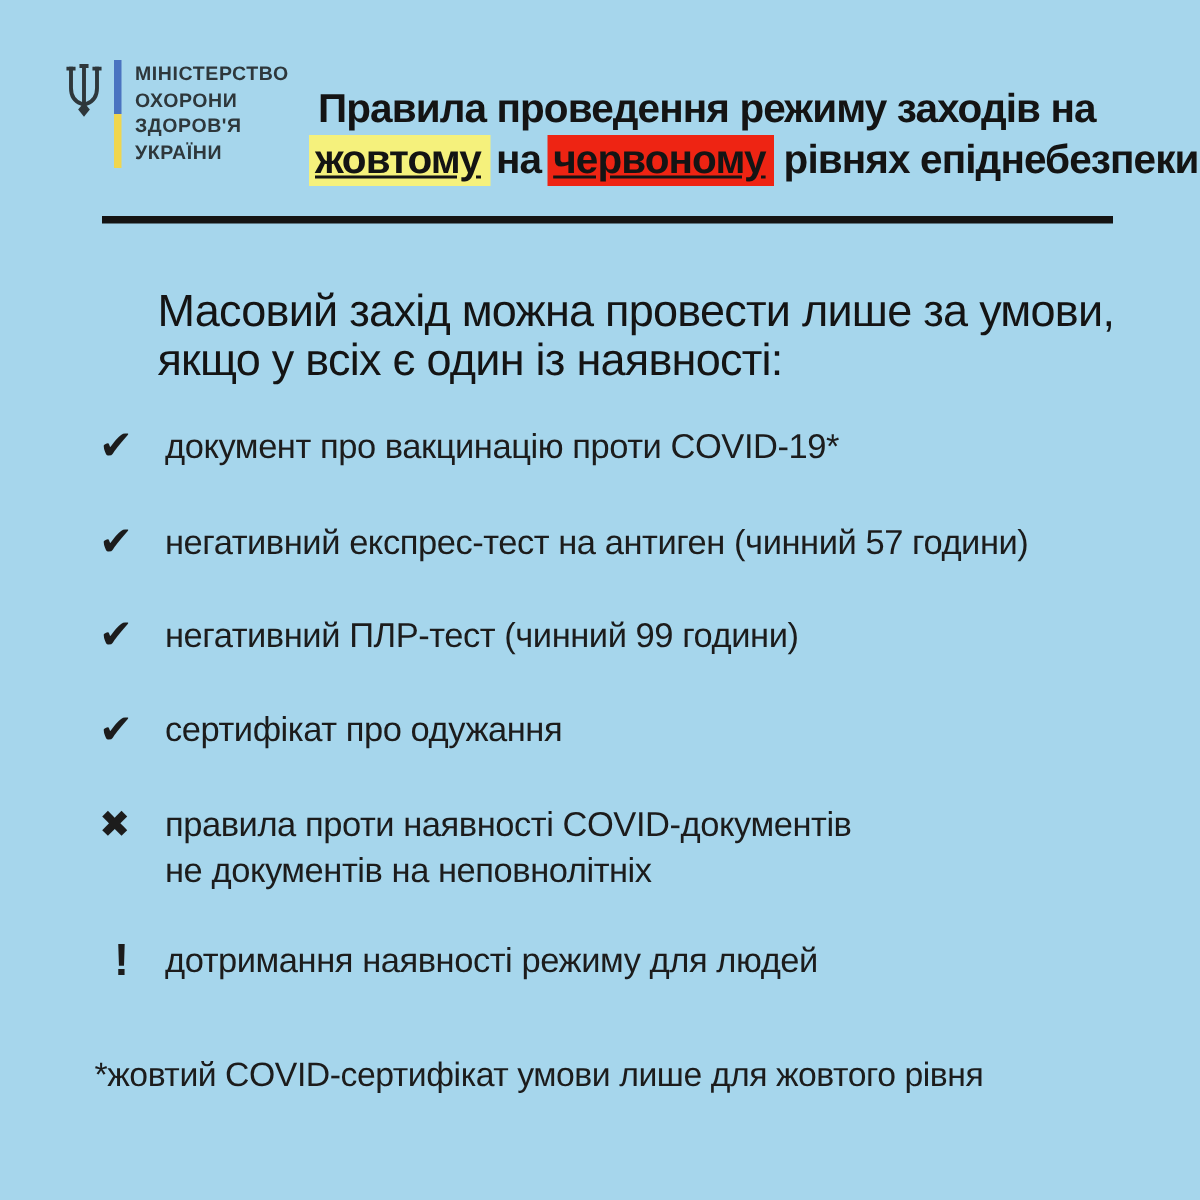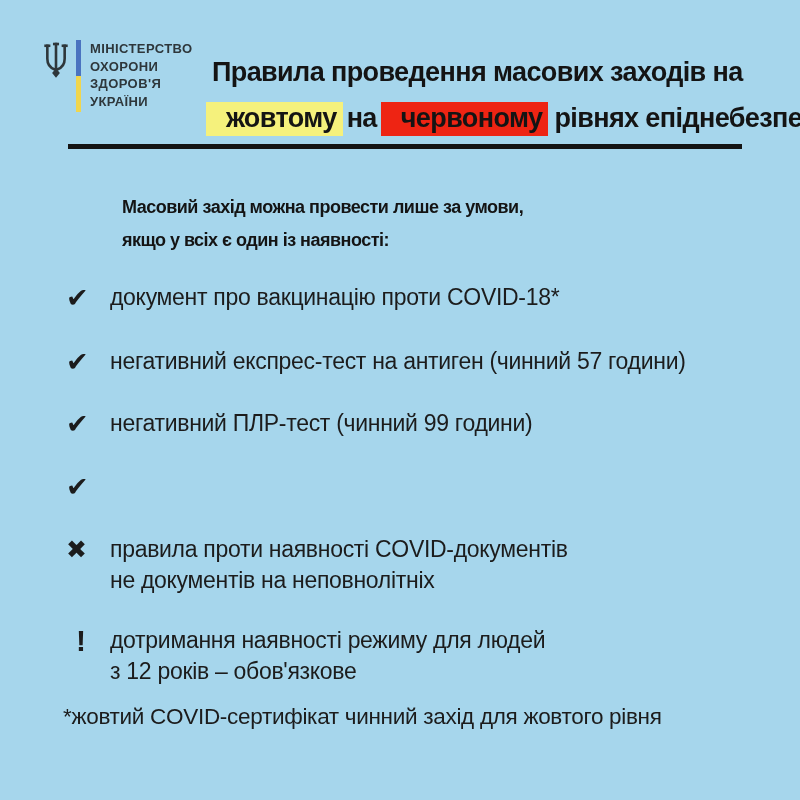--- a/index.html
+++ b/index.html
@@ -56,49 +56,49 @@
     width: 560px;
     color: var(--text-dark);
     font-weight: 700;
     font-size: 27px;
     line-height: 34px;
     letter-spacing: -0.6px;
     white-space: nowrap;
   }
   .title .hl {
     display: inline-block;
-    padding: 1px 6px 2px 20px;
+    padding: 1px 6px 2px 4px;
     line-height: 31px;
+    text-decoration: underline;
   }
   .title .hl.yellow { background: var(--highlight-yellow); margin-left: -6px; }
   .title .hl.red { background: var(--highlight-red); }
-  .title .mid { display: inline-block; margin: 12px 4px; }
+  .title .mid { display: inline-block; margin: 0 4px; }
   .title .rest { display: inline-block; margin-left: 6px; }
 
   .rule {
     position: absolute;
     left: 68px;
     top: 144px;
     width: 674px;
     height: 4.5px;
     background: var(--text-dark);
   }
 
   
   .intro {
     position: absolute;
     left: 105px;
     top: 191px;
     color: var(--text-dark);
-    font-weight: 700;
-    font-size: 18px;
+    font-weight: 400;
+    font-size: 30px;
     line-height: 33px;
     letter-spacing: -0.5px;
     white-space: nowrap;
-    margin-left: 17px;
   }
 
   
   .item {
     position: absolute;
     left: 66px;
     display: flex;
     align-items: flex-start;
   }
   .item .icon {
@@ -156,69 +156,71 @@
     <div class="bar"></div>
     <div class="name">
       <div>МІНІСТЕРСТВО</div>
       <div>ОХОРОНИ</div>
       <div>ЗДОРОВ'Я</div>
       <div>УКРАЇНИ</div>
     </div>
   </div>
 
   <div class="title">
-    <div>Правила проведення масових заходів на</div>
+    <div>Правила проведення режиму заходів на</div>
     <div>
       <span class="hl yellow">жовтому</span><span class="mid">на</span><span class="hl red">червоному</span><span class="rest">рівнях епіднебезпеки</span>
     </div>
   </div>
 
   <div class="rule"></div>
 
   <div class="intro">
     <div>Масовий захід можна провести лише за умови,</div>
     <div>якщо у всіх є один із наявності:</div>
   </div>
 
   <div class="item r1">
     <span class="icon check">✔</span>
     <div class="text">
-      <div>документ про вакцинацію проти COVID-18*</div>
+      <div>документ про вакцинацію проти COVID-19*</div>
     </div>
   </div>
 
   <div class="item r2">
     <span class="icon check">✔</span>
     <div class="text">
       <div>негативний експрес-тест на антиген (чинний 57 години)</div>
     </div>
   </div>
 
   <div class="item r3">
     <span class="icon check">✔</span>
     <div class="text">
       <div>негативний ПЛР-тест (чинний 99 години)</div>
     </div>
   </div>
 
   <div class="item r4">
     <span class="icon check">✔</span>
+    <div class="text">
+      <div>сертифікат про одужання</div>
+    </div>
   </div>
 
   <div class="item r5">
     <span class="icon cross">✖</span>
     <div class="text">
       <div>правила проти наявності COVID-документів</div>
       <div>не документів на неповнолітніх</div>
     </div>
   </div>
 
   <div class="item r6">
     <span class="icon excl">!</span>
     <div class="text">
       <div>дотримання наявності режиму для людей</div>
-      <div>з 12 років – обов'язкове</div>
-    </div>
-  </div>
-
-  <div class="footnote">*жовтий COVID-сертифікат чинний захід для жовтого рівня</div>
+    </div>
+  </div>
+
+  <div class="footnote">*жовтий COVID-сертифікат умови лише для жовтого рівня</div>
 
 </div>
 
 </body></html>

